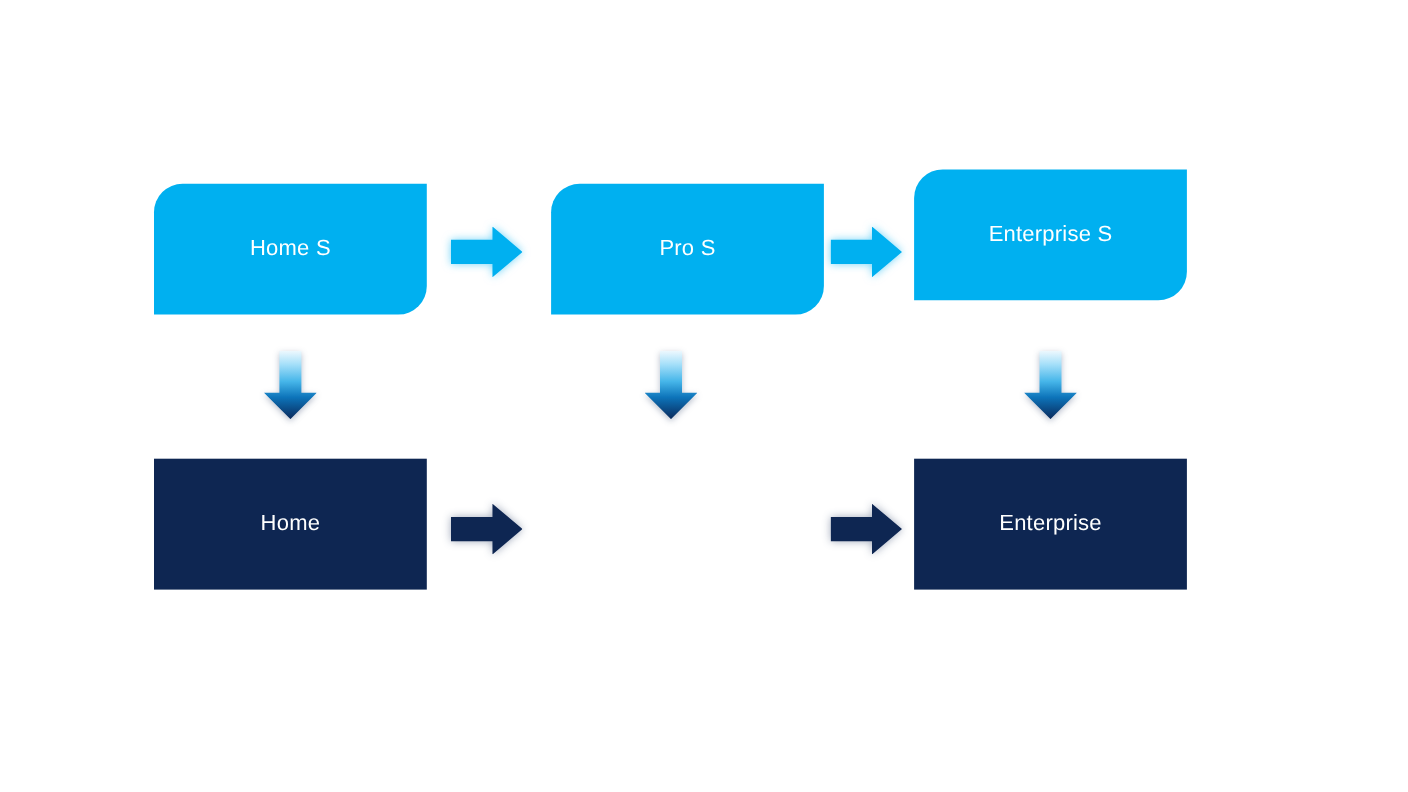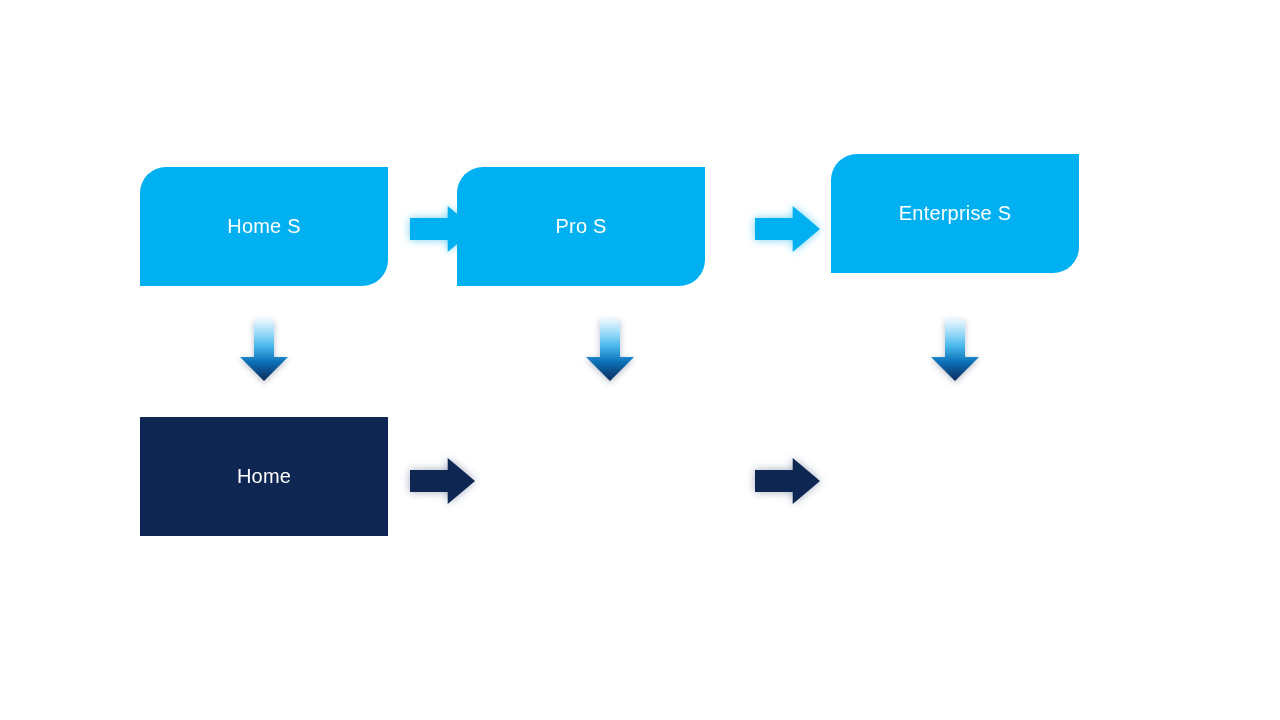--- a/index.html
+++ b/index.html
@@ -66,21 +66,21 @@
     background: linear-gradient(180deg,
       #edf8fe 0%,
       #a4dff9 20%,
       #45b5e9 45%,
       #0d74ba 68%,
       #0a2a5c 100%);
   }
 
   
   .pos-top-1 { left: 140px; top: 167px; }
-  .pos-top-2 { left: 457px; top: 167px; }
+  .pos-top-2 { left: 501px; top: 167px; }
   .pos-top-3 { left: 831px; top: 154px; }
   .pos-harrow-top-1 { left: 410px; top: 206px; }
   .pos-harrow-top-2 { left: 755px; top: 206px; }
   
   .pos-varrow-1 { left: 240px; top: 319px; }
   .pos-varrow-2 { left: 586px; top: 319px; }
   .pos-varrow-3 { left: 931px; top: 319px; }
   
   .pos-bot-1 { left: 140px; top: 417px; }
   .pos-bot-2 { left: 486px; top: 417px; }
@@ -121,14 +121,17 @@
 
   <div class="box navy pos-bot-1">
     <span class="label">Home</span>
   </div>
   <div class="harrow navy-a pos-harrow-bot-1">
     <div class="shape"></div>
   </div>
   <div class="harrow navy-a pos-harrow-bot-2">
     <div class="shape"></div>
   </div>
+  <div class="box navy pos-bot-3">
+    <span class="label">Enterprise</span>
+  </div>
 
 </div>
 
 </body></html>

